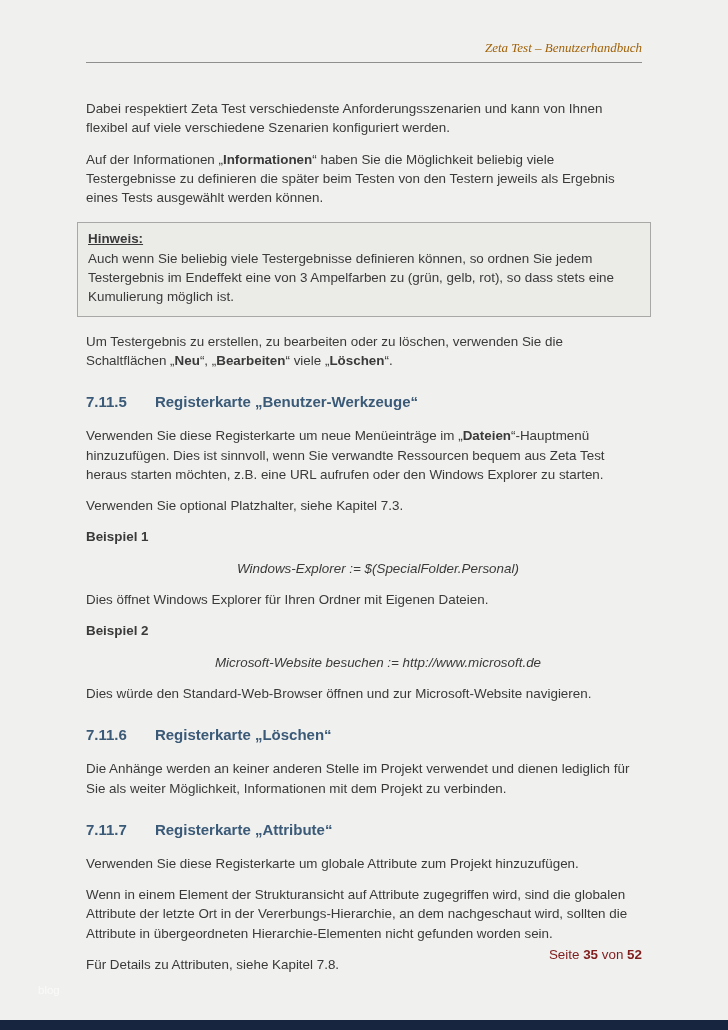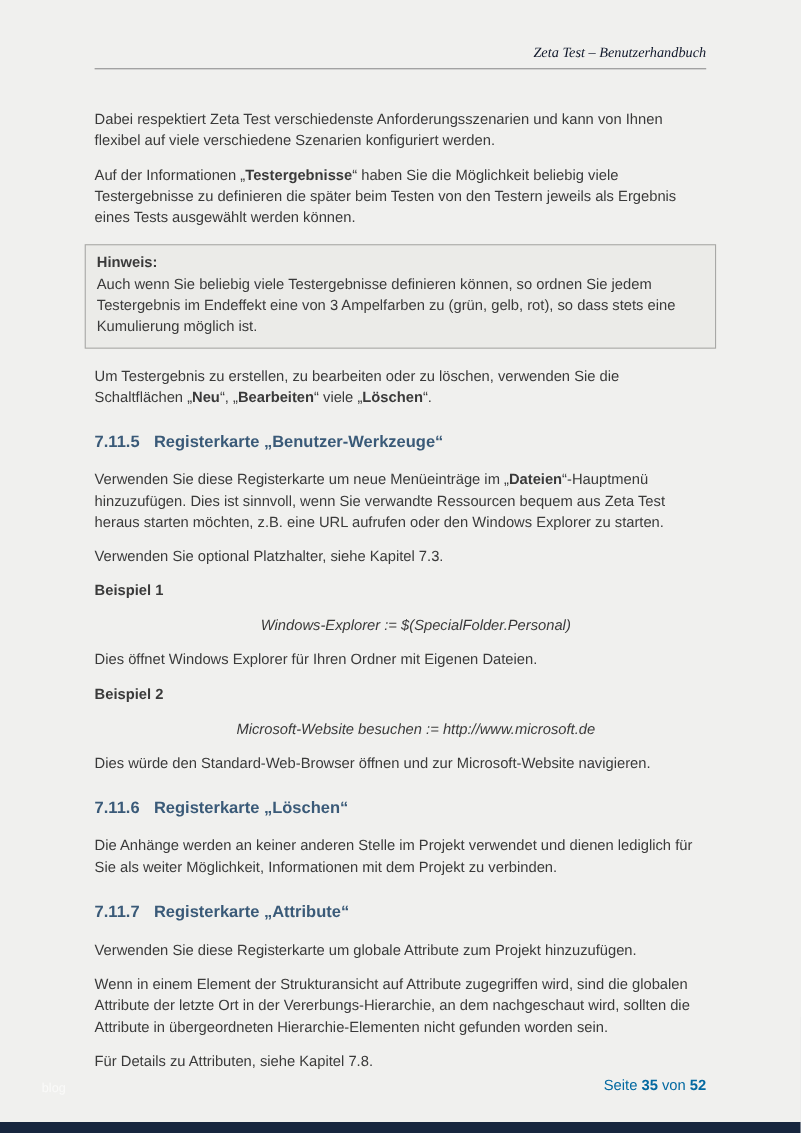--- a/index.html
+++ b/index.html
@@ -18,55 +18,55 @@
   .header {
     margin:0 86px;
     padding-top:40px;
     padding-bottom:6px;
     border-bottom:1px solid #8f8f8f;
     text-align:right;
   }
   .header-title {
     font-style:italic;
     font-size:13px;
-    color:#0f172a;
+    color:#a16207;
     font-family:"Liberation Serif","DejaVu Serif",serif;
   }
   .content {
     margin:0 86px;
     padding-top:36px;
     color:#3a3a3a;
     font-size:13.4px;
     line-height:19.3px;
   }
   .para { margin:0 0 12px 0; }
   .para.indent { margin-left:28px;text-align:center; }
   .b { font-weight:bold; }
   .i { font-style:italic; }
   .h {
     font-size:15px;
     font-weight:bold;
     color:#3a5a78;
     margin:22px 0 14px 0;
     line-height:20px;
   }
-  .hnum { margin-right:13px; }
+  .hnum { margin-right:28px; }
   .note {
     border:1px solid #a8a8a6;
     background:#ebebe8;
     margin:15px -9px 15px -9px;
     padding:6px 10px 9px 10px;
   }
-  .note-title { font-weight:bold; }
+  .note-title { font-weight:bold;text-decoration:underline; }
   .footer {
     position:absolute;
     right:86px;
-    bottom:36px;
+    bottom:68px;
     font-size:13.4px;
-    color:#0369a1;
+    color:#7f1d1d;
   }
   .watermark {
     position:absolute;
     left:38px;
     bottom:34px;
     font-size:11.5px;
     color:#fcfcfb;
     opacity:.85;
   }
   .bottom-bar {
@@ -81,21 +81,21 @@
 <body>
 
 <div class="page">
 
   <div class="header">
     <div class="header-title">Zeta Test – Benutzerhandbuch</div>
   </div>
 
   <div class="content">
       <p class="para"><span>Dabei respektiert Zeta Test verschiedenste Anforderungsszenarien und kann von Ihnen flexibel auf viele verschiedene Szenarien konfiguriert werden.</span></p>
-      <p class="para"><span>Auf der Informationen „</span><span class="b">Testergebnisse</span><span>“ haben Sie die Möglichkeit beliebig viele Testergebnisse zu definieren die später beim Testen von den Testern jeweils als Ergebnis eines Tests ausgewählt werden können.</span></p>
+      <p class="para"><span>Auf der Informationen „</span><span class="b">Informationen</span><span>“ haben Sie die Möglichkeit beliebig viele Testergebnisse zu definieren die später beim Testen von den Testern jeweils als Ergebnis eines Tests ausgewählt werden können.</span></p>
       <div class="note">
         <div class="note-title">Hinweis:</div>
         <div><span>Auch wenn Sie beliebig viele Testergebnisse definieren können, so ordnen Sie jedem Testergebnis im Endeffekt eine von 3 Ampelfarben zu (grün, gelb, rot), so dass stets eine Kumulierung möglich ist.</span></div>
       </div>
       <p class="para"><span>Um Testergebnis zu erstellen, zu bearbeiten oder zu löschen, verwenden Sie die Schaltflächen „</span><span class="b">Neu</span><span>“, „</span><span class="b">Bearbeiten</span><span>“ viele „</span><span class="b">Löschen</span><span>“.</span></p>
       <div class="h"><span class="hnum">7.11.5</span><span>Registerkarte „Benutzer-Werkzeuge“</span></div>
       <p class="para"><span>Verwenden Sie diese Registerkarte um neue Menüeinträge im „</span><span class="b">Dateien</span><span>“-Hauptmenü hinzuzufügen. Dies ist sinnvoll, wenn Sie verwandte Ressourcen bequem aus Zeta Test heraus starten möchten, z.B. eine URL aufrufen oder den Windows Explorer zu starten.</span></p>
       <p class="para"><span>Verwenden Sie optional Platzhalter, siehe Kapitel 7.3.</span></p>
       <p class="para"><span class="b">Beispiel 1</span></p>
       <p class="para indent"><span class="i">Windows-Explorer := $(SpecialFolder.Personal)</span></p>

